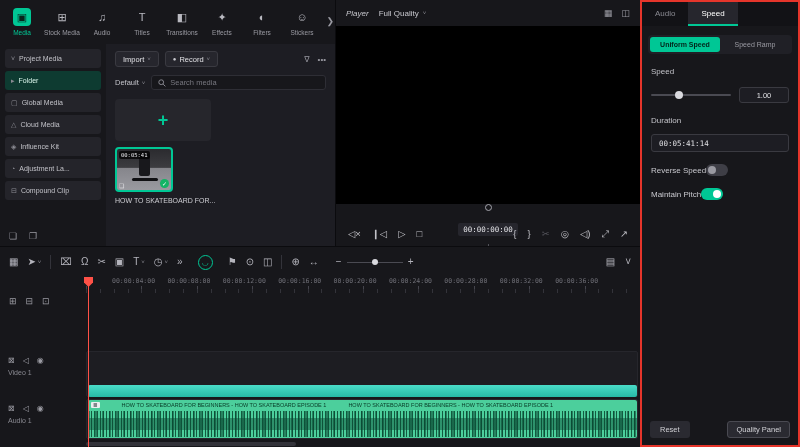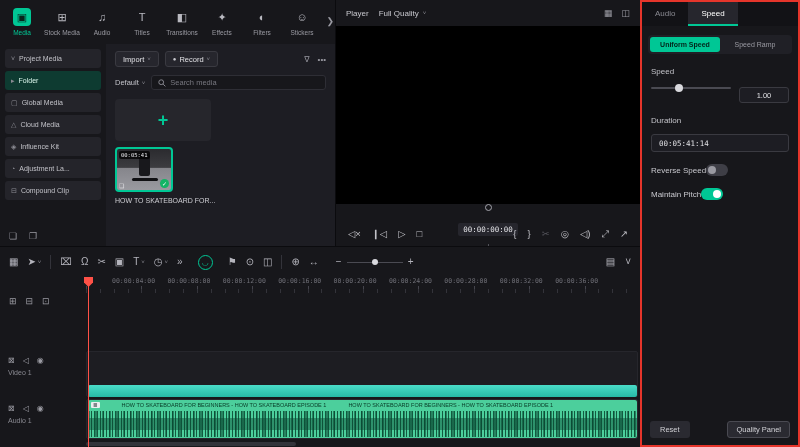--- a/index.html
+++ b/index.html
@@ -45,21 +45,21 @@
   .thumb-badge{position:absolute;left:2px;top:2px;background:rgba(0,0,0,.75);color:#ececf0;font-size:5.5px;padding:1px 2px;border-radius:2px;
                font-family:"DejaVu Sans Mono",monospace;}
   .thumb-stack{position:absolute;left:2px;bottom:1px;color:#e4e4e8;font-size:6px;}
   .thumb-check{position:absolute;right:2px;bottom:2px;width:9px;height:9px;background:#12b465;border-radius:50%;color:#fff;font-size:6px;
                display:flex;align-items:center;justify-content:center;}
   .thumb-title{margin-top:5px;font-size:7px;color:#cfcfd4;white-space:nowrap;overflow:hidden;width:120px;}
 
   
   .player-panel{position:absolute;left:336px;top:0;width:304px;height:246px;background:#17171b;}
   .pl-header{height:26px;display:flex;align-items:center;padding:0 10px;gap:10px;}
-  .pl-title{font-size:8px;color:#c8c8ce;}
+  .pl-title{font-size:8px;color:#c8c8ce;font-style:italic;}
   .pl-quality{display:flex;align-items:center;gap:4px;font-size:8px;color:#c8c8ce;cursor:pointer;}
   .pl-header-right{margin-left:auto;display:flex;gap:9px;color:#9a9aa2;font-size:9px;}
   .pl-video{height:178px;background:#000;}
   .pl-scrub{height:18px;display:flex;align-items:center;gap:6px;padding:0 10px;flex-direction:column;}
   .scrub-dot{width:7px;height:7px;border:1px solid #a5a5ad;border-radius:50%;flex:none;cursor:pointer;}
   .scrub-line{flex:1;height:1px;background:#3a3a41;cursor:pointer;}
   .pl-timecode{background:#26262d;border-radius:2px;padding:2px 5px;font-size:7.5px;color:#e4e4e8;font-family:"DejaVu Sans Mono",monospace;}
   .pl-sep{font-size:7.5px;color:#77777f;}
   .pl-total{font-size:7.5px;color:#77777f;font-family:"DejaVu Sans Mono",monospace;}
   .pl-transport{height:24px;display:flex;align-items:center;padding:0 12px;gap:11px;color:#c2c2c8;font-size:9.5px;}
@@ -71,21 +71,21 @@
   .props-panel{position:absolute;left:640px;top:0;width:160px;height:447px;background:#17171b;border:2px solid #e5352b;}
   .pp-tabs{display:flex;height:24px;background:#121216;}
   .pp-tab{padding:0 13px;display:flex;align-items:center;font-size:8px;color:#8a8a92;cursor:pointer;border-bottom:2px solid transparent;}
   .pp-tab.active{background:#26262d;color:#fff;border-bottom:2px solid #00c795;}
   .pp-subtabs{margin:9px 6px 0;display:flex;background:#202026;border-radius:4px;padding:2px;}
   .pp-subtab{flex:1;height:15px;display:flex;align-items:center;justify-content:center;font-size:7px;color:#9a9aa2;border-radius:3px;
              white-space:nowrap;overflow:hidden;cursor:pointer;}
   .pp-subtab.active{background:#00c795;color:#04231a;font-weight:bold;}
   .pp-section{padding:0 9px;}
   .pp-label{margin-top:13px;font-size:8px;color:#c2c2c8;}
-  .speed-row{display:flex;gap:8px;margin-top:11px;}
+  .speed-row{display:flex;align-items:center;gap:8px;margin-top:11px;}
   .slider{flex:1;height:2px;background:#4a4a52;position:relative;border-radius:1px;cursor:pointer;}
   .slider-knob{position:absolute;left:30%;top:-3px;width:8px;height:8px;background:#d9d9de;border-radius:50%;cursor:pointer;}
   .value-box{width:50px;height:16px;background:#1d1d23;border:1px solid #3a3a41;border-radius:3px;display:flex;align-items:center;
              justify-content:center;font-size:7.5px;color:#e0e0e4;cursor:text;}
   .duration-box{margin-top:9px;height:18px;background:#1d1d23;border:1px solid #3a3a41;border-radius:3px;display:flex;align-items:center;
                 padding:0 7px;font-size:7.5px;color:#e0e0e4;cursor:text;font-family:"DejaVu Sans Mono",monospace;}
   .toggle-row{display:flex;align-items:center;justify-content:flex-start;margin-top:12px;}
   .toggle-label{font-size:8px;color:#c8c8ce;}
   .toggle{width:22px;height:12px;border-radius:6px;background:#3e3e46;position:relative;cursor:pointer;}
   .toggle .knob{position:absolute;top:2px;left:2px;width:8px;height:8px;border-radius:50%;background:#9a9aa2;}

